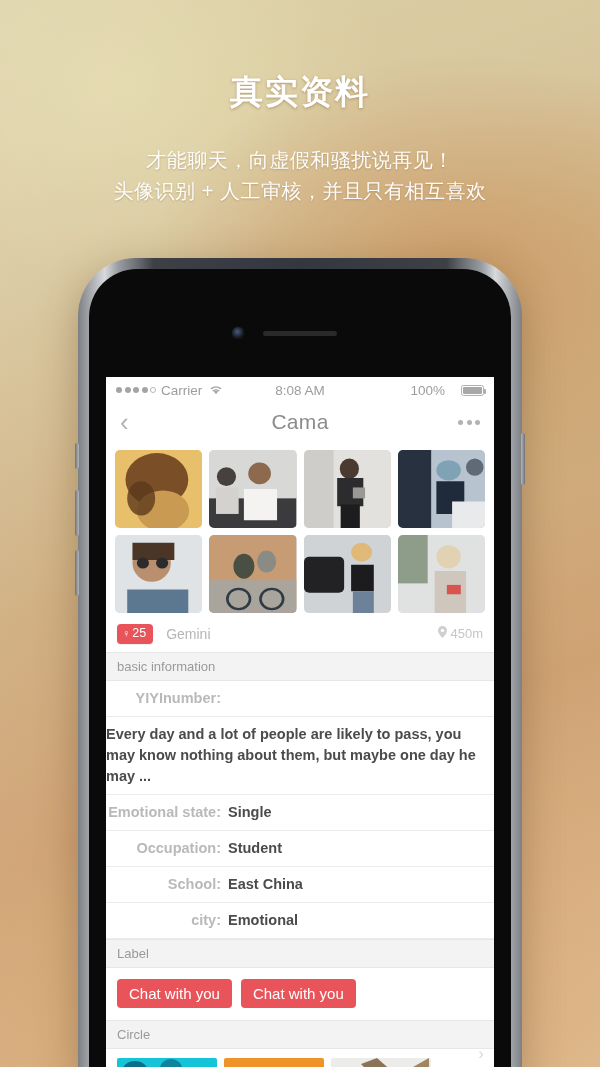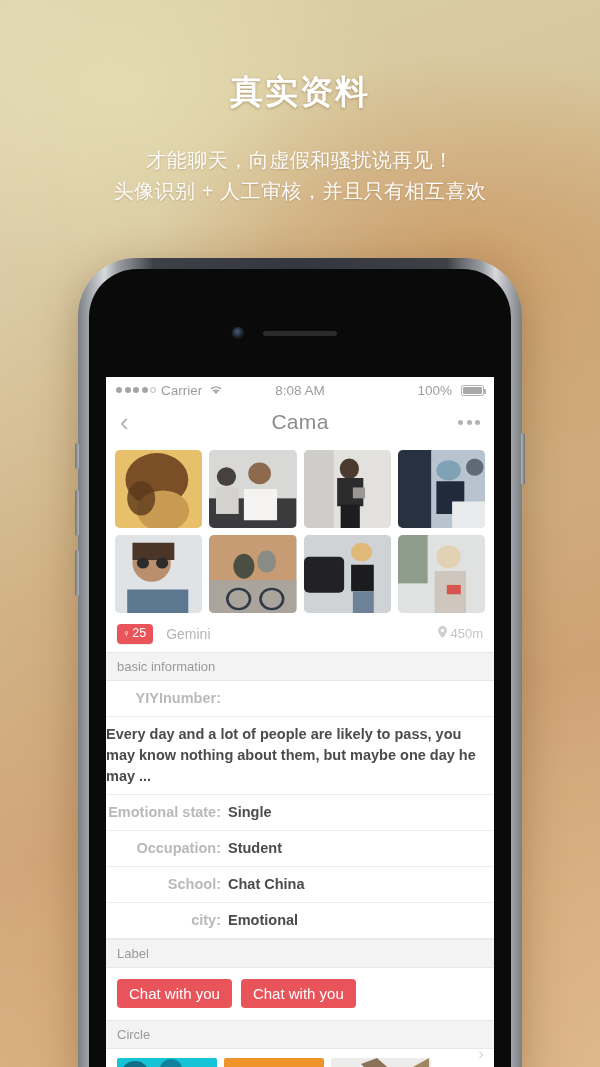--- a/index.html
+++ b/index.html
@@ -104,21 +104,21 @@
     padding:0 10px; font-size:13px; color:#9b9b9b;
     background:#fff;
   }
   .sb-left{ display:flex; align-items:center; gap:5px; width:34%; }
   .dots{ display:flex; gap:2.5px; align-items:center; }
   .dot{ width:6px; height:6px; border-radius:50%; background:#a4a4a4; }
   .dot.hollow{ background:transparent; border:1px solid #b8b8b8; width:6px; height:6px; }
   .carrier{ font-size:13.5px; color:#9d9d9d; }
   .wifi{ margin-left:2px; display:inline-block; }
   .sb-center{ flex:1; text-align:center; font-size:13.5px; color:#9d9d9d; }
-  .sb-right{ width:34%; display:flex; align-items:center; justify-content:flex-end; gap:9px; font-size:13.5px; color:#9d9d9d;}
+  .sb-right{ width:34%; display:flex; align-items:center; justify-content:flex-end; gap:16px; font-size:13.5px; color:#9d9d9d;}
   .battery{
     width:23px; height:11px; border:1px solid #b0b0b0; border-radius:2.5px;
     position:relative; display:inline-block;
   }
   .battery::after{
     content:""; position:absolute; right:-3px; top:3px; width:2px; height:5px;
     background:#b0b0b0; border-radius:0 1px 1px 0;
   }
   .battery i{ position:absolute; left:1px; top:1px; bottom:1px; width:19px; background:#a8a8a8; border-radius:1px; display:block; }
 
@@ -387,21 +387,21 @@
         <div class="inforow">
           <div class="k">Emotional state:</div>
           <div class="v">Single</div>
         </div>
         <div class="inforow">
           <div class="k">Occupation:</div>
           <div class="v">Student</div>
         </div>
         <div class="inforow">
           <div class="k">School:</div>
-          <div class="v">Chat China</div>
+          <div class="v">East China</div>
         </div>
         <div class="inforow">
           <div class="k">city:</div>
           <div class="v">Emotional</div>
         </div>
 
         <div class="sectionhdr">Label</div>
         <div class="labelbox">
           <span class="chip">Chat with you</span>
           <span class="chip">Chat with you</span>

